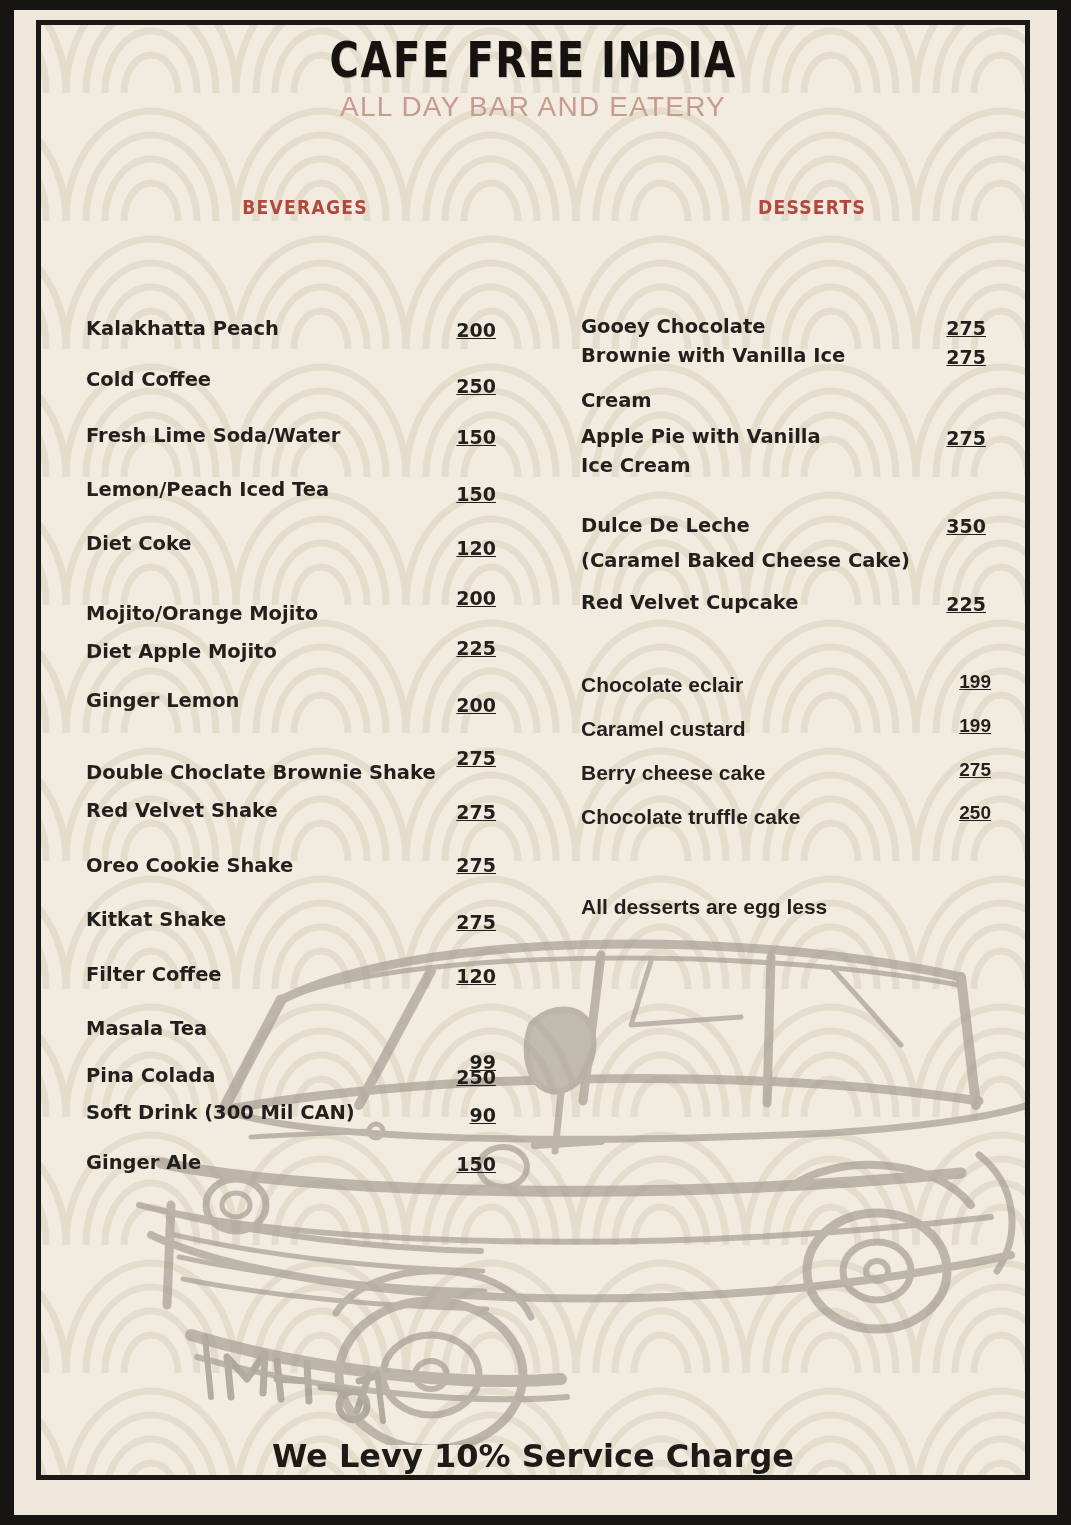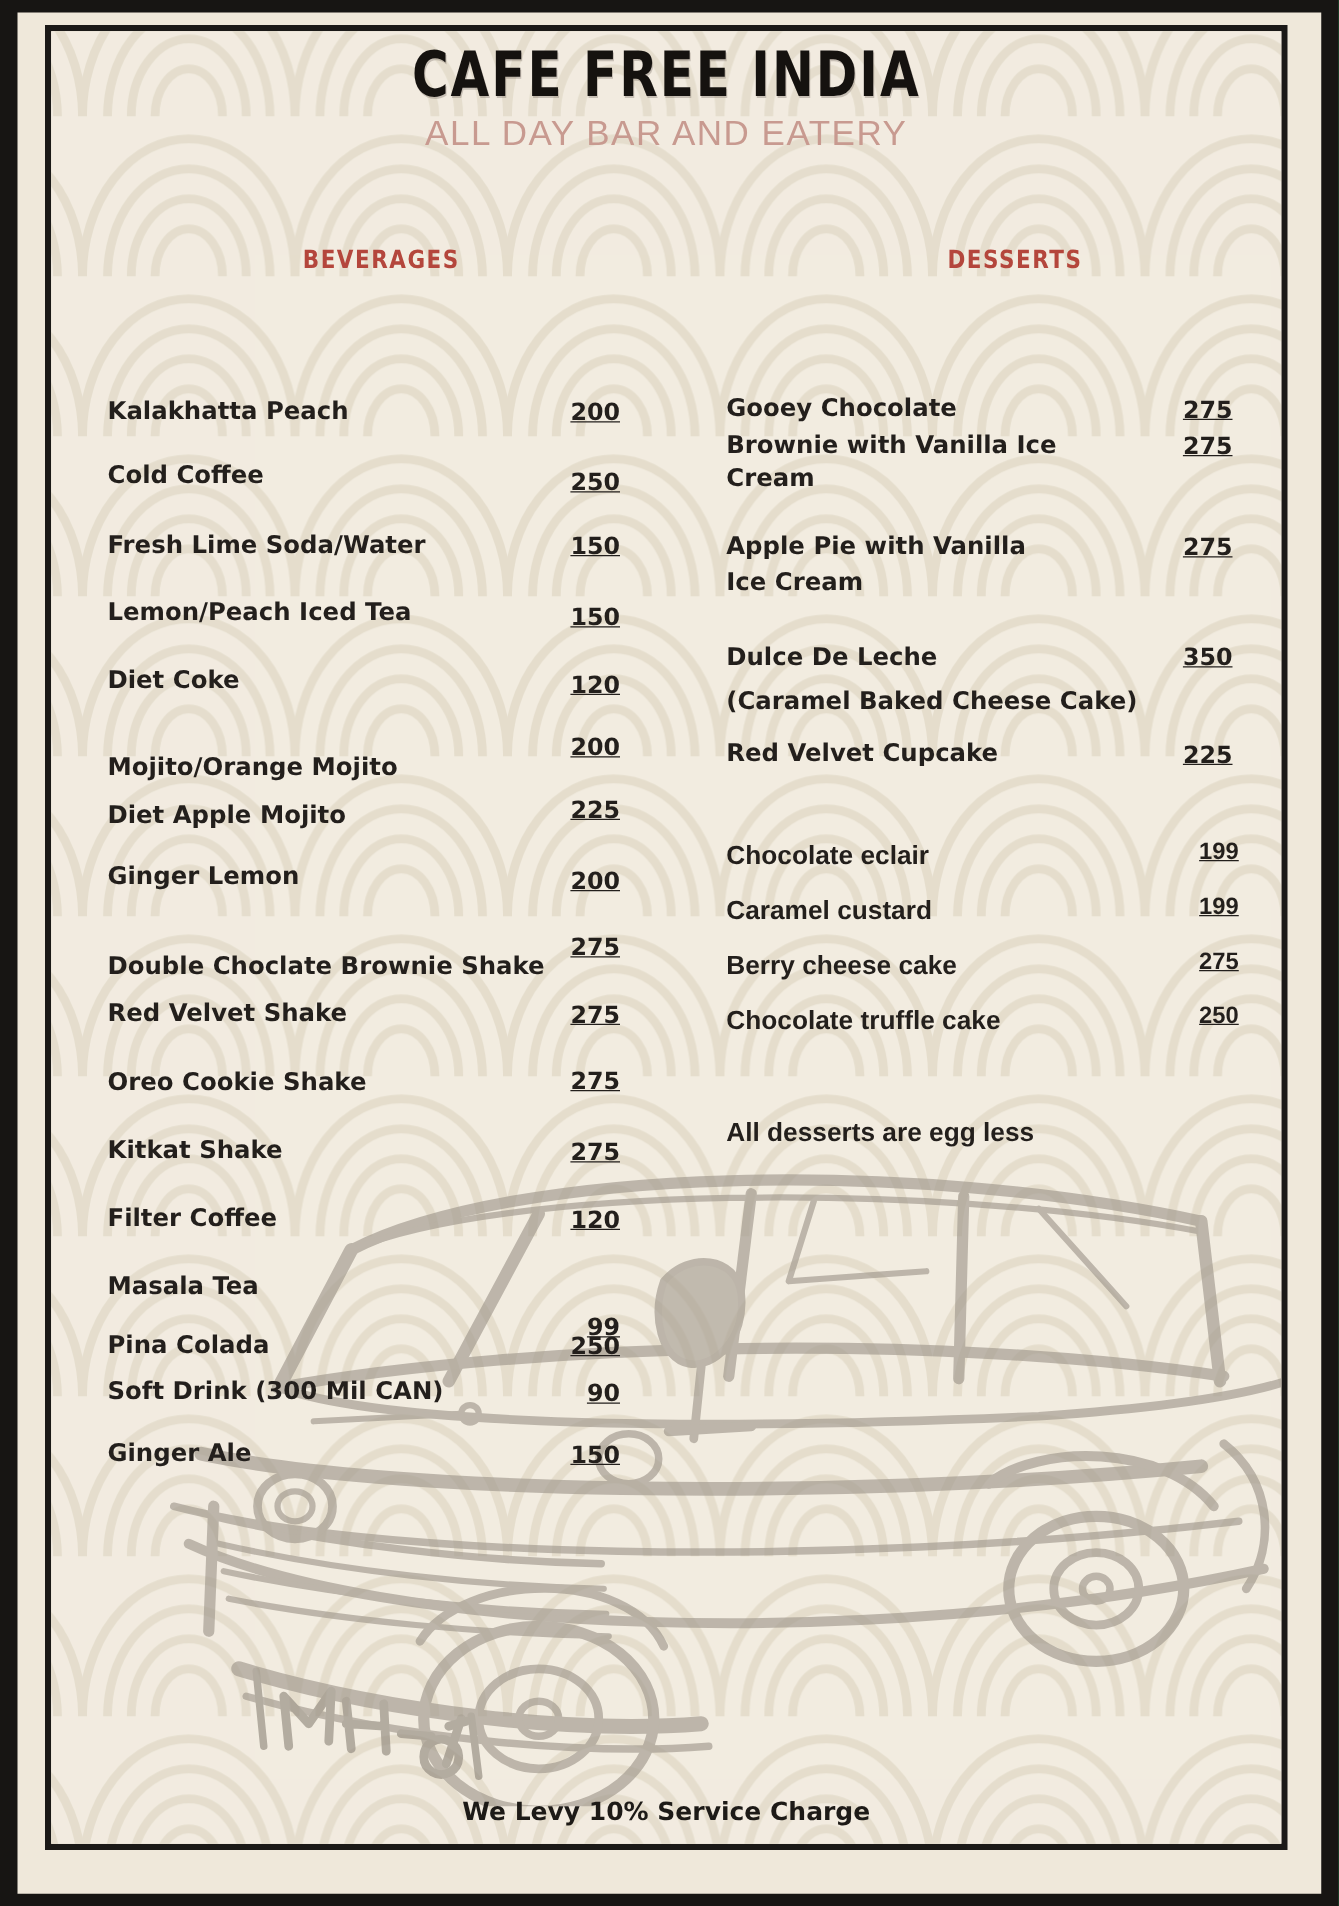--- a/index.html
+++ b/index.html
@@ -4,21 +4,21 @@
 <style>
   html, body {
     margin: 0;
     padding: 0;
     background: #1c1a18;
   }
   .page {
     position: relative;
     width: 1071px;
     height: 1525px;
-    background: #15803d;
+    background: #22c55e;
     overflow: hidden;
     font-family: "Liberation Sans", sans-serif;
   }
 
   
   .frame-outer {
     position: absolute;
     left: 0; top: 0;
     width: 1071px; height: 1525px;
     background: #171513;
@@ -150,21 +150,21 @@
 
   
   .footer {
     position: absolute;
     left: 0;
     top: 1412px;
     width: 984px;
     text-align: center;
     font-family: "DejaVu Sans", sans-serif;
     font-weight: 700;
-    font-size: 20px;
+    font-size: 32px;
     color: #1d1a17;
   }
 </style>
 </head>
 <body>
 
 <div class="page">
 
   <div class="frame-outer"></div>
   <div class="frame-cream"></div>
@@ -346,21 +346,21 @@
       <div class="rows" id="des-rows">
           <div class="row">
             <div class="item-name" style="left: 0px; top: 68px;">Gooey Chocolate</div>
             <div class="item-price" style="left: 335px; width: 70px; top: 70px;">275</div>
           </div>
           <div class="row">
             <div class="item-name" style="left: 0px; top: 97px;">Brownie with Vanilla Ice</div>
             <div class="item-price" style="left: 335px; width: 70px; top: 99px;">275</div>
           </div>
           <div class="row">
-            <div class="item-name" style="left: 0px; top: 124px;">Cream</div>
+            <div class="item-name" style="left: 0px; top: 142px;">Cream</div>
           </div>
           <div class="row">
             <div class="item-name" style="left: 0px; top: 178px;">Apple Pie with Vanilla</div>
             <div class="item-price" style="left: 335px; width: 70px; top: 180px;">275</div>
           </div>
           <div class="row">
             <div class="item-name" style="left: 0px; top: 207px;">Ice Cream</div>
           </div>
           <div class="row">
             <div class="item-name" style="left: 0px; top: 267px;">Dulce De Leche</div>

